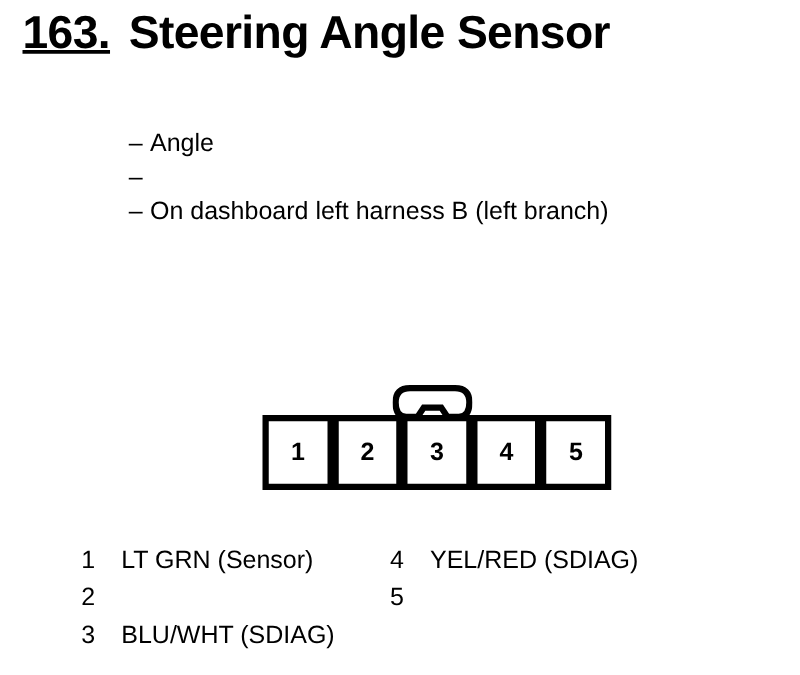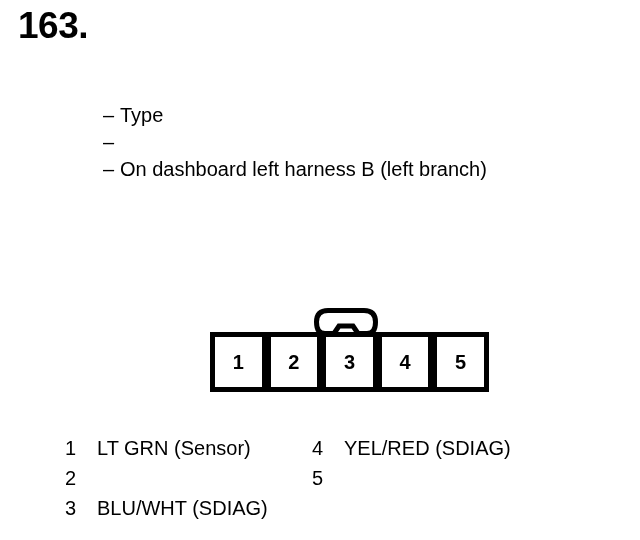--- a/index.html
+++ b/index.html
@@ -25,20 +25,21 @@
     display: flex;
     font-weight: bold;
     font-size: 37px;
     line-height: 44px;
     letter-spacing: -0.5px;
     white-space: nowrap;
   }
   .heading .num {
     width: 85px;
     flex: 0 0 85px;
+    text-decoration: underline;
   }
   .heading .title-lines div { white-space: nowrap; }
 
   
   .bullets {
     position: absolute;
     left: 103px;
     top: 102px;
     font-size: 20px;
     line-height: 27px;
@@ -93,27 +94,28 @@
   .pin-row .pnum { width: 32px; flex: 0 0 32px; }
 </style>
 </head>
 <body>
 
 <div class="page">
 
   <div class="heading">
     <span class="num">163.</span>
     <div class="title-lines">
+      <div>Steering Angle Sensor</div>
     </div>
   </div>
 
   <div class="bullets">
     <div class="bullet-row">
       <span class="dash">–</span>
-      <span>Type</span>
+      <span>Angle</span>
     </div>
     <div class="bullet-row">
       <span class="dash">–</span>
     </div>
     <div class="bullet-row">
       <span class="dash">–</span>
       <span>On dashboard left harness B (left branch)</span>
     </div>
   </div>
 

